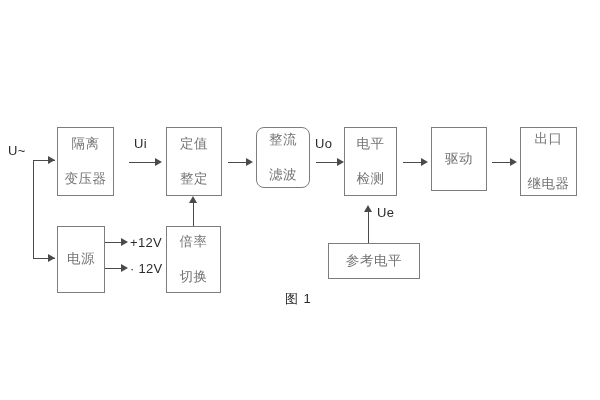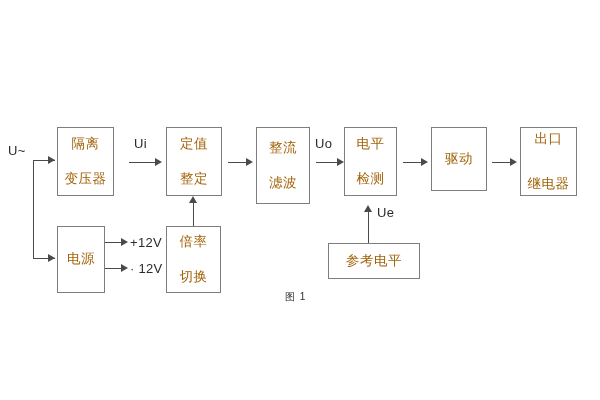--- a/index.html
+++ b/index.html
@@ -21,21 +21,21 @@
   
   .block {
     position: absolute;
     box-sizing: border-box;
     border: 1.5px solid #7d7d7d;
     background: #ffffff;
     display: flex;
     flex-direction: column;
     align-items: center;
     justify-content: center;
-    color: #a16207;
+    color: #737373;
     font-size: 13.5px;
     line-height: 1.05;
   }
   .block .line {
     display: block;
     white-space: nowrap;
     letter-spacing: 0.5px;
   }
   .block .line + .line {
     margin-top: 21px;
@@ -73,21 +73,21 @@
     position: absolute;
     width: 0; height: 0;
     border-left: 4px solid transparent;
     border-right: 4px solid transparent;
     border-bottom: 7px solid #4a4a4a;
   }
 
   
   .caption {
     position: absolute;
-    font-size: 10px;
+    font-size: 13px;
     color: #2b2b2b;
     letter-spacing: 1px;
     white-space: nowrap;
   }
 </style>
 </head>
 <body>
 
 <div id="canvas">
 
@@ -109,21 +109,21 @@
   <div class="arrow-r" style="left:155px; top:158px;"></div>
 
   <div class="block" style="left:166px; top:127px; width:56px; height:69px;">
     <span class="line">定值</span>
     <span class="line">整定</span>
   </div>
 
   <div class="hline" style="left:228px; top:162px; width:22px;"></div>
   <div class="arrow-r" style="left:246px; top:158px;"></div>
 
-  <div class="block" style="left:256px; top:127px; width:54px; height:77px;">
+  <div class="block" style="left:256px; top:127px; width:54px; height:61px;border-radius:8px;">
     <span class="line">整流</span>
     <span class="line">滤波</span>
   </div>
 
   <div class="sig" style="left:315px; top:136px;">Uo</div>
   <div class="hline" style="left:316px; top:162px; width:25px;"></div>
   <div class="arrow-r" style="left:337px; top:158px;"></div>
 
   <div class="block" style="left:344px; top:127px; width:53px; height:69px;">
     <span class="line">电平</span>

